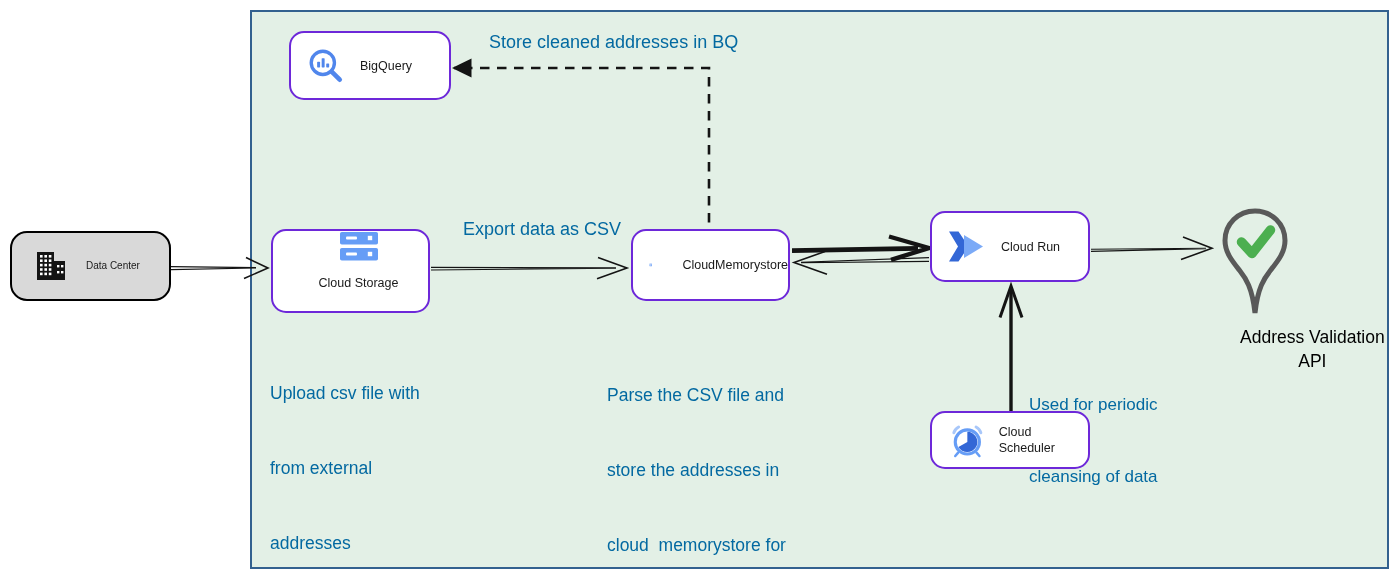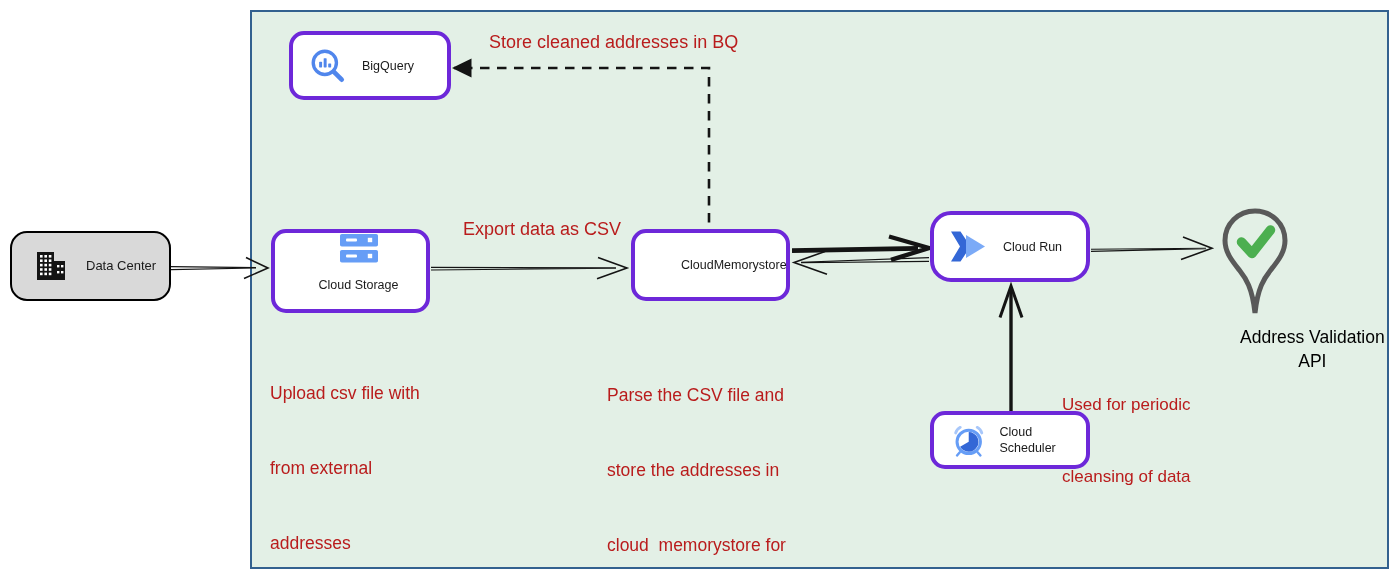--- a/index.html
+++ b/index.html
@@ -9,30 +9,30 @@
     font-family:"Liberation Sans", sans-serif;
     color:#141414;
   }
   .container-box{
     position:absolute;left:250px;top:10px;width:1139px;height:559px;
     background:#E3F0E6;border:2.5px solid #33618F;box-sizing:border-box;z-index:1;
   }
   .arrows{position:absolute;left:0;top:0;z-index:5;pointer-events:none;}
   .node{
     position:absolute;display:flex;align-items:center;box-sizing:border-box;
-    background:#ffffff;border:4px solid #6d28d9;border-radius:15px;
+    background:#ffffff;border:2px solid #6d28d9;border-radius:15px;
     padding-left:16px;gap:15px;z-index:10;
   }
   .node .lbl{font-size:12.5px;line-height:16px;color:#1a1a1a;}
   .node.dc{background:#D9D9D9;border:2px solid #000000;border-radius:17px;gap:18px;padding-left:22px;}
-  .node.dc .lbl{font-size:13px;}
-  .ann{position:absolute;z-index:12;color:#b91c1c;white-space:pre-wrap;}
+  .node.dc .lbl{font-size:10px;}
+  .ann{position:absolute;z-index:12;color:#0369a1;white-space:pre-wrap;}
   .ann-big{font-size:18px;}
   .ann-note{font-size:17.5px;line-height:25px;}
-  .ann-small{font-size:17px;line-height:24px;margin-left:33px;}
+  .ann-small{font-size:17px;line-height:24px;}
   .ann span{display:block;}
   .pin-wrap{position:absolute;left:1222px;top:208px;z-index:10;}
   .addr-label{position:absolute;left:1240px;top:325px;font-size:17.5px;line-height:24px;z-index:12;color:#000;text-align:center;}
 </style>
 </head>
 <body>
 
 <div class="container-box"></div>
 
 <svg class="arrows" width="1400" height="580">
@@ -139,21 +139,21 @@
         <rect x="33.5" y="13.5" width="5.5" height="4"></rect>
       <rect x="33.5" y="20.5" width="5.5" height="4"></rect>
         <rect x="33.5" y="27.5" width="5.5" height="4"></rect>
     </g>
     <rect x="7" y="3" width="26" height="33" rx="2.5" fill="url(#memg)"></rect>
     <path d="M21.5 7 L13.5 21.5 H18.8 L16.5 31.5 L26.5 16.5 H20.8 Z" fill="#ffffff"></path>
   </svg>
   <span class="lbl"><span>Cloud</span><span>Memorystore</span></span>
 </div>
 
-<div class="node" style="left:930px;top:211px;width:160px;height:71px;border-radius:21px;">
+<div class="node" style="left:930px;top:211px;width:160px;height:71px;">
   <svg width="38" height="33" viewBox="0 0 38 32">
     <path d="M1 1 L10.5 1 L20.5 16 L10.5 31 L1 31 L10 16 Z" fill="#3367D6"></path>
     <path d="M16 4.5 L35 16 L16 27.5 Z" fill="#7BAAF7"></path>
   </svg>
   <span class="lbl">Cloud Run</span>
 </div>
 
 <div class="node" style="left:930px;top:411px;width:160px;height:58px;gap:12px;">
   <svg width="40" height="40" viewBox="0 0 40 40">
     <path d="M6 12.5 A10 10 0 0 1 11 6.5" stroke="#A8C7FA" stroke-width="3" fill="none" stroke-linecap="round"></path>

